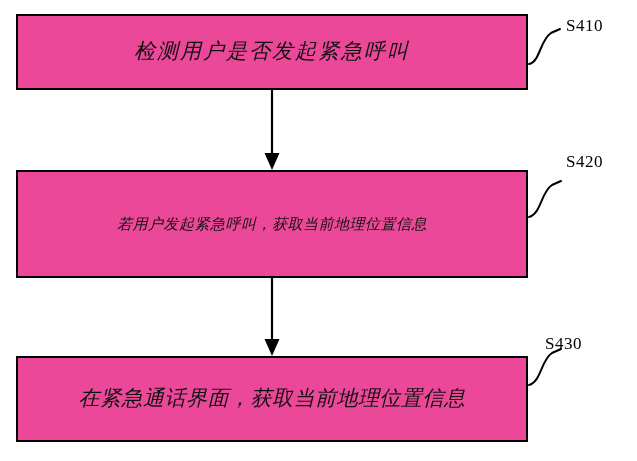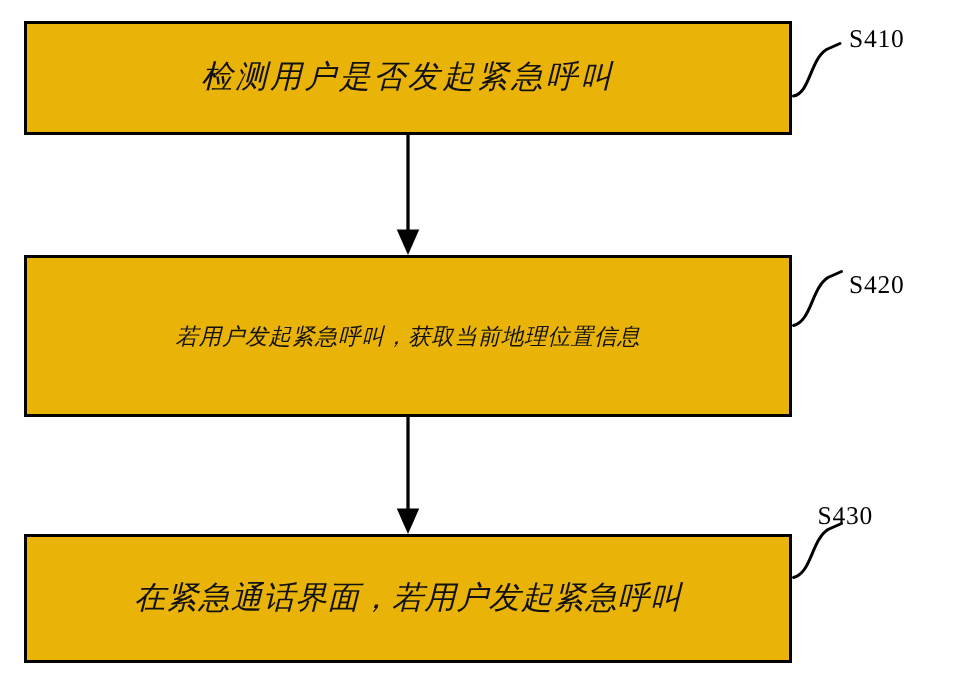--- a/index.html
+++ b/index.html
@@ -12,21 +12,21 @@
     width: 637px;
     height: 461px;
     background: #ffffff;
     overflow: hidden;
     font-family: "Liberation Serif", "DejaVu Serif", serif;
   }
   .flow-box {
     position: absolute;
     box-sizing: border-box;
     border: 2px solid #000000;
-    background: #eab308;
+    background: #ec4899;
     display: flex;
     align-items: center;
     justify-content: center;
   }
   .box-text {
     font-family: "DejaVu Serif", "Liberation Serif", serif;
     font-size: 21px;
     line-height: 1.2;
     color: #111111;
     letter-spacing: 1px;
@@ -43,21 +43,21 @@
 
   .step-label {
     position: absolute;
     font-family: "Liberation Serif", "DejaVu Serif", serif;
     font-size: 17px;
     color: #000000;
     white-space: nowrap;
     letter-spacing: 0.5px;
   }
   #label-s410 { left: 566px; top: 16px; text-align: right; }
-  #label-s420 { left: 566px; top: 180px; }
+  #label-s420 { left: 566px; top: 152px; }
   #label-s430 { left: 545px; top: 334px; }
 
   .overlay-svg {
     position: absolute;
     left: 0;
     top: 0;
     width: 637px;
     height: 461px;
     pointer-events: none;
   }
@@ -69,21 +69,21 @@
 
   <div class="flow-box" id="box-1">
     <span class="box-text">检测用户是否发起紧急呼叫</span>
   </div>
 
   <div class="flow-box" id="box-2">
     <span class="box-text">若用户发起紧急呼叫，获取当前地理位置信息</span>
   </div>
 
   <div class="flow-box" id="box-3">
-    <span class="box-text">在紧急通话界面，若用户发起紧急呼叫</span>
+    <span class="box-text">在紧急通话界面，获取当前地理位置信息</span>
   </div>
 
   <span class="step-label" id="label-s410">S410</span>
   <span class="step-label" id="label-s420">S420</span>
   <span class="step-label" id="label-s430">S430</span>
 
   <svg class="overlay-svg" viewBox="0 0 637 461">
 
     <g>
       <line x1="272" y1="90" x2="272" y2="162" stroke="#000000" stroke-width="2.2"></line>

